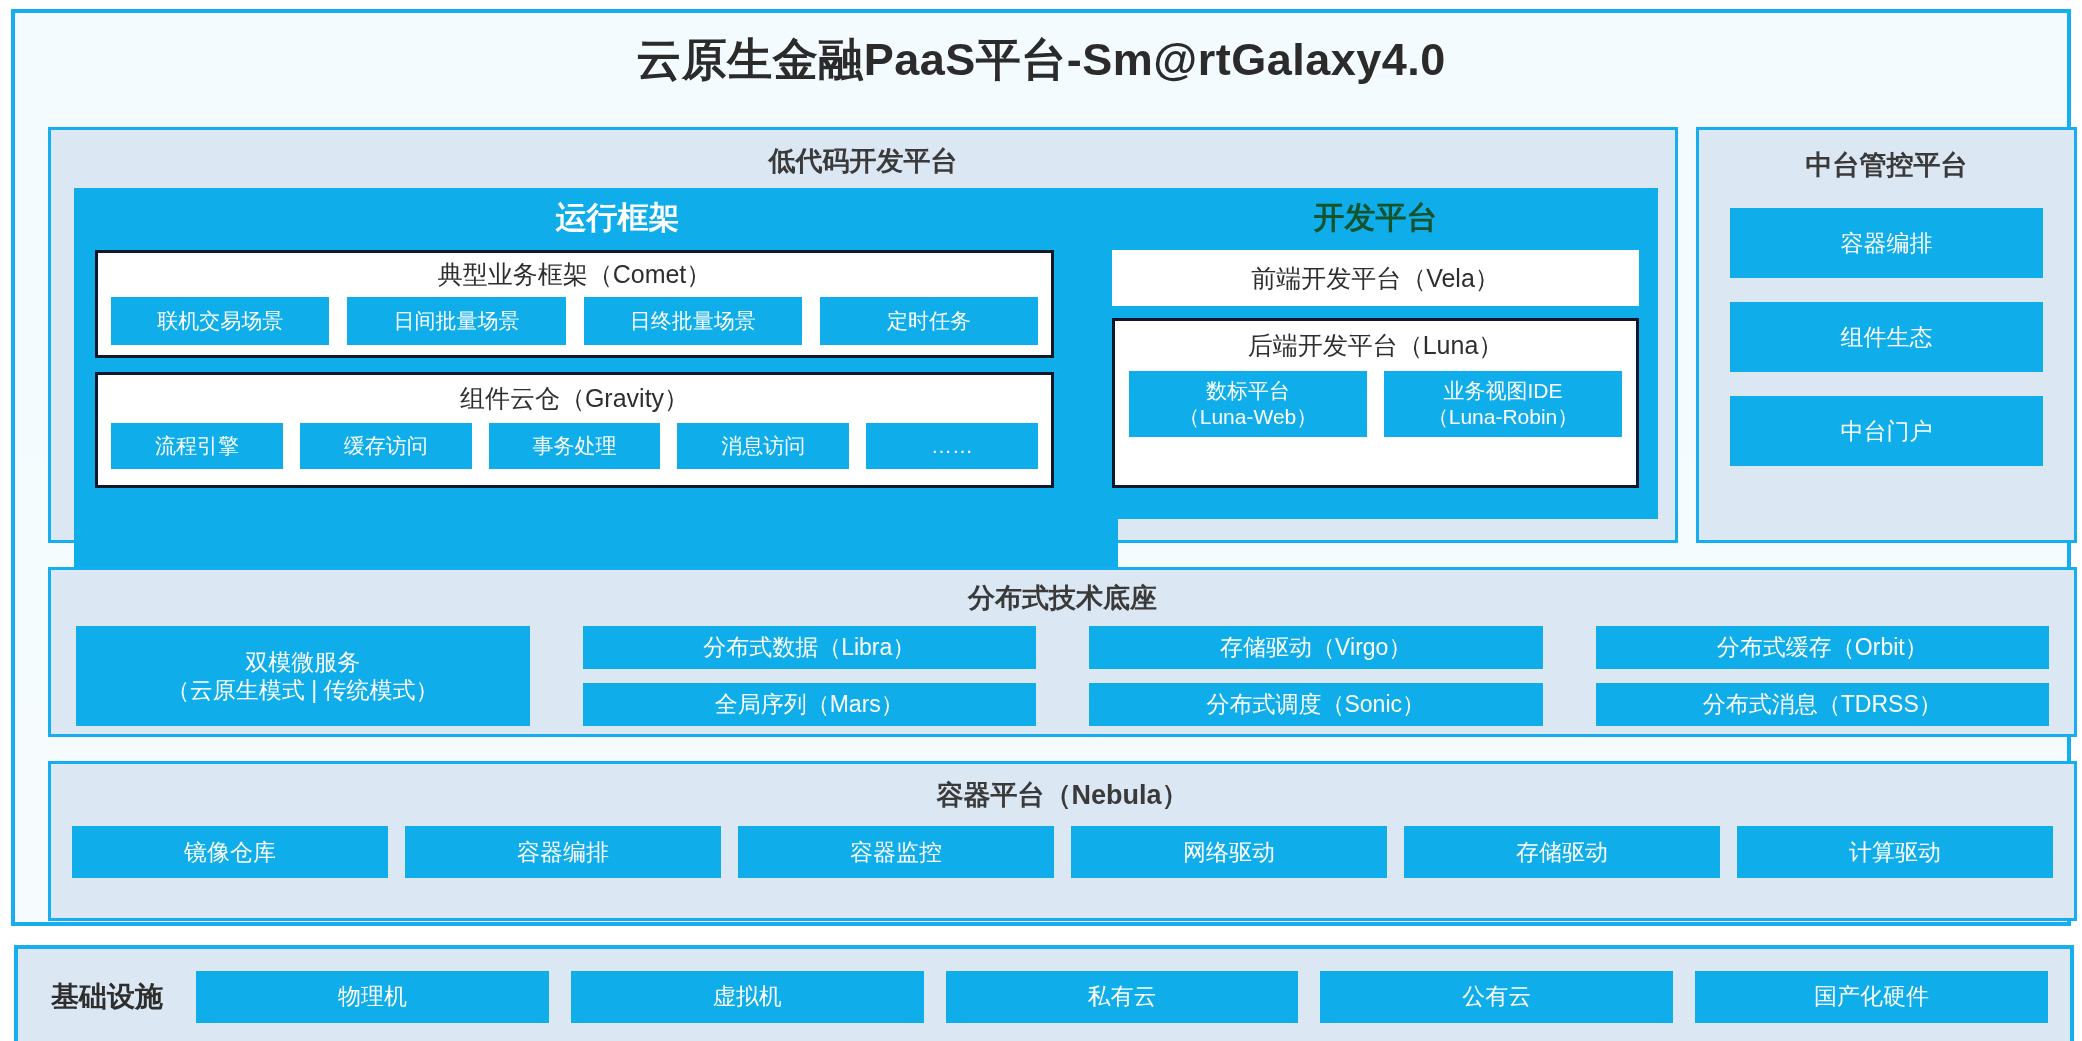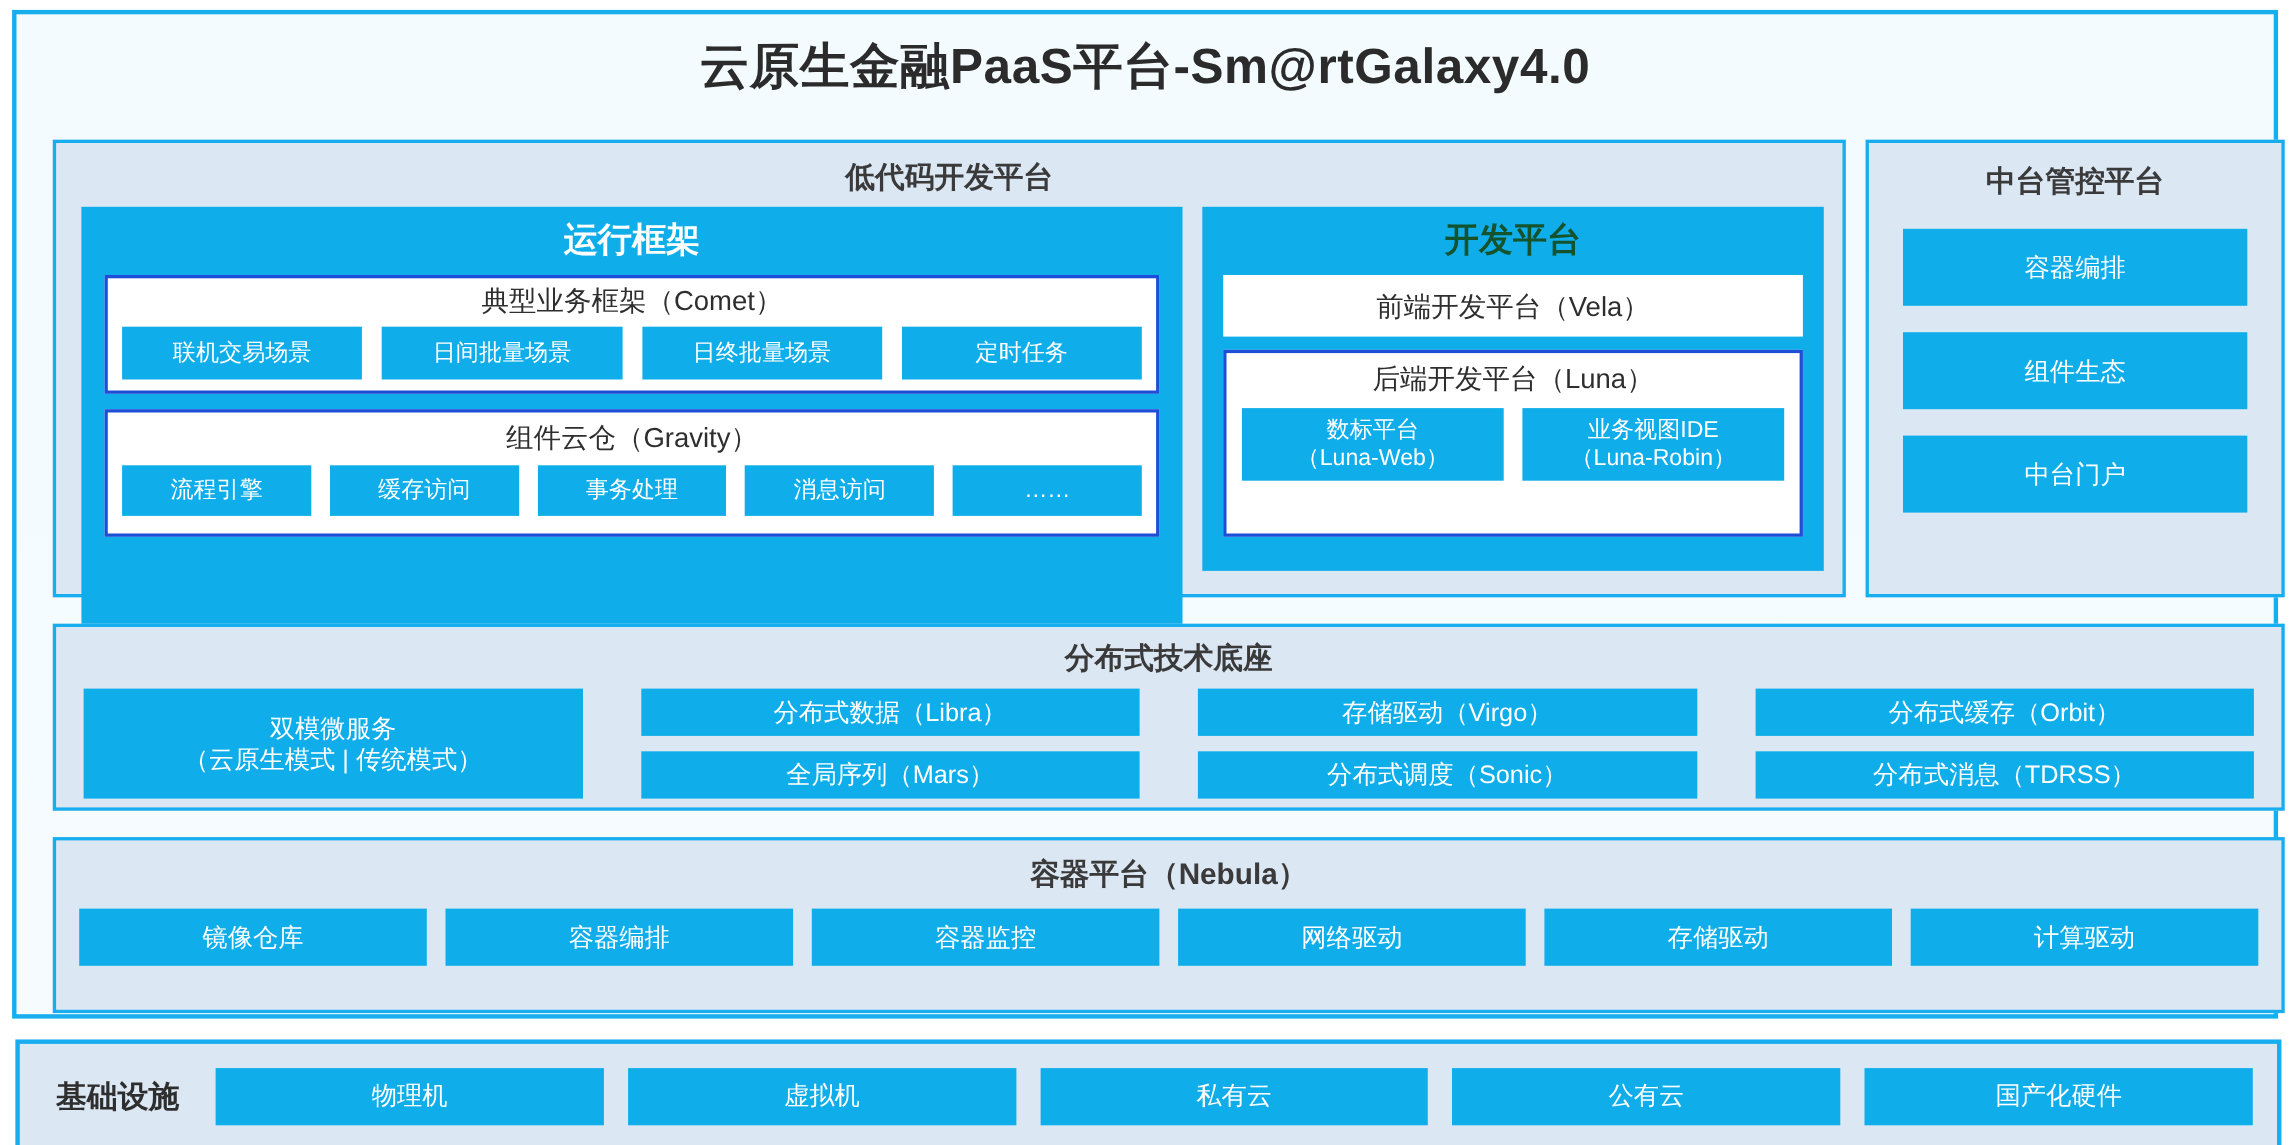--- a/index.html
+++ b/index.html
@@ -67,39 +67,40 @@
     text-align:center;
     font-size:21px;
     line-height:1.22;
     white-space:pre-line;
   }
 
   
   .white-box{
     box-sizing:border-box;
     background:#ffffff;
-    border:3px solid #1d4ed8;
+    border:3px solid #0f172a;
   }
   .white-box.noborder{ border:none; }
   .white-title{
     text-align:center;
     font-size:25px;
     color:#2e2e2e;
     line-height:1;
   }
 
   
   #lowcode-panel{ left:33px; top:114px; width:1630px; height:416px; }
   #lowcode-panel .panel-title{ padding-top:18px; }
 
   
   #runtime-framework{
     position:absolute; left:23px; top:58px;
     width:1001px; height:394px;
     background:#0FAEEA;
+    padding-left:43px;
   }
   #runtime-framework .group-title{
     text-align:center; color:#fff; font-size:31px; font-weight:bold;
     padding-top:14px; line-height:1;
   }
   #comet-box{
     position:absolute; left:21px; top:62px; width:959px; height:108px;
   }
   #comet-box .white-title{ padding-top:9px; }
   #comet-row{

